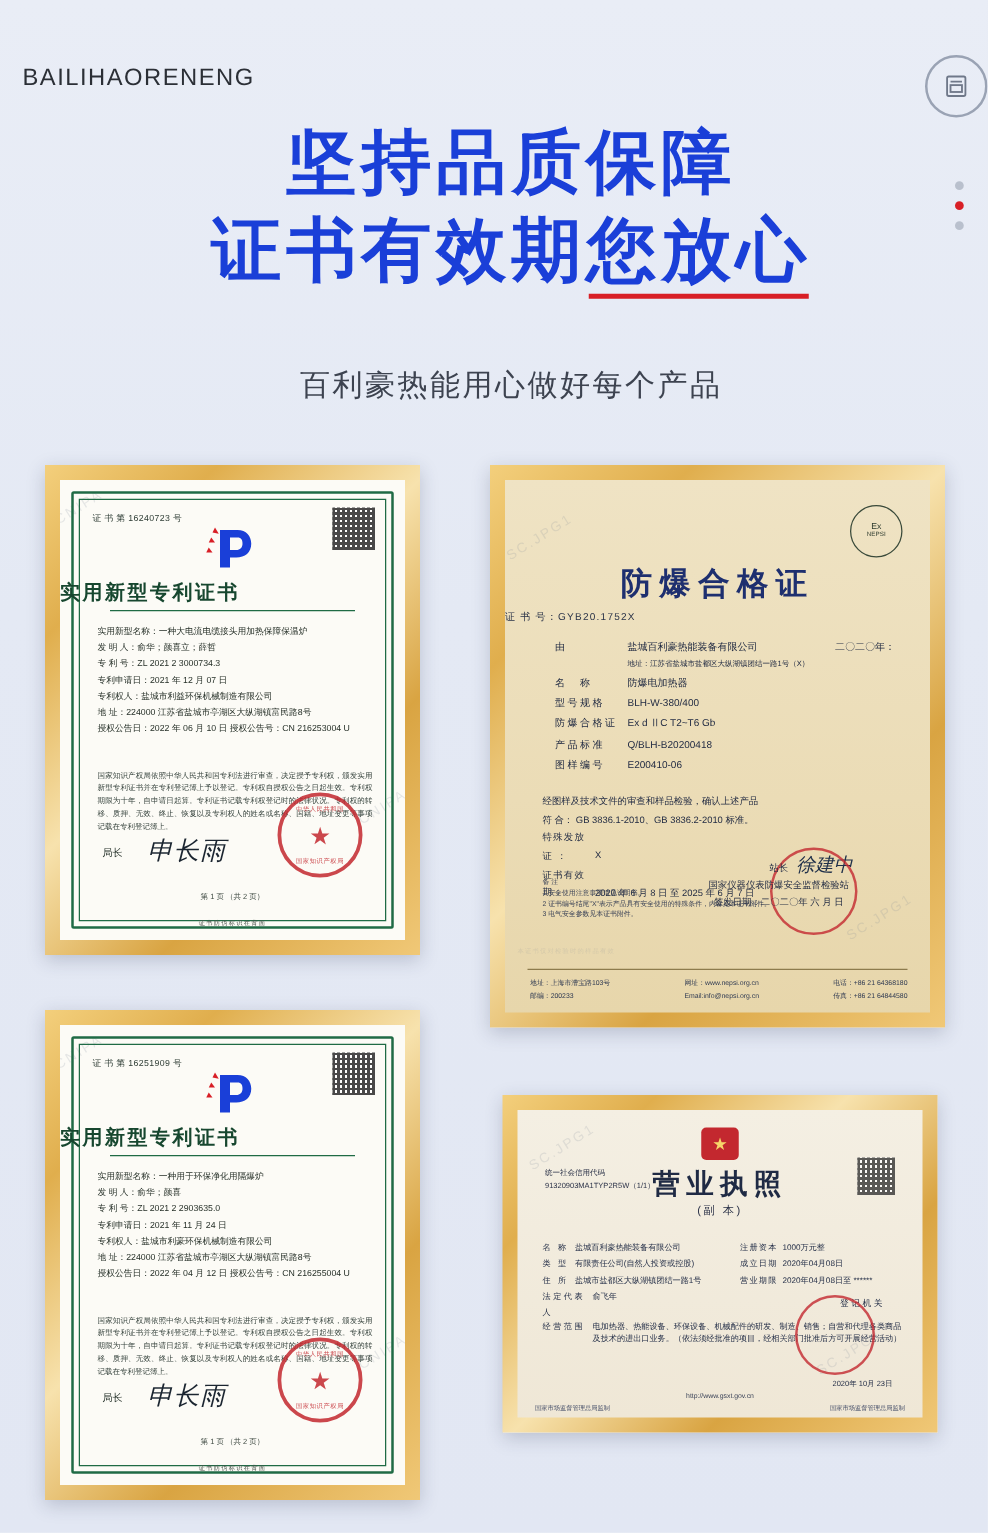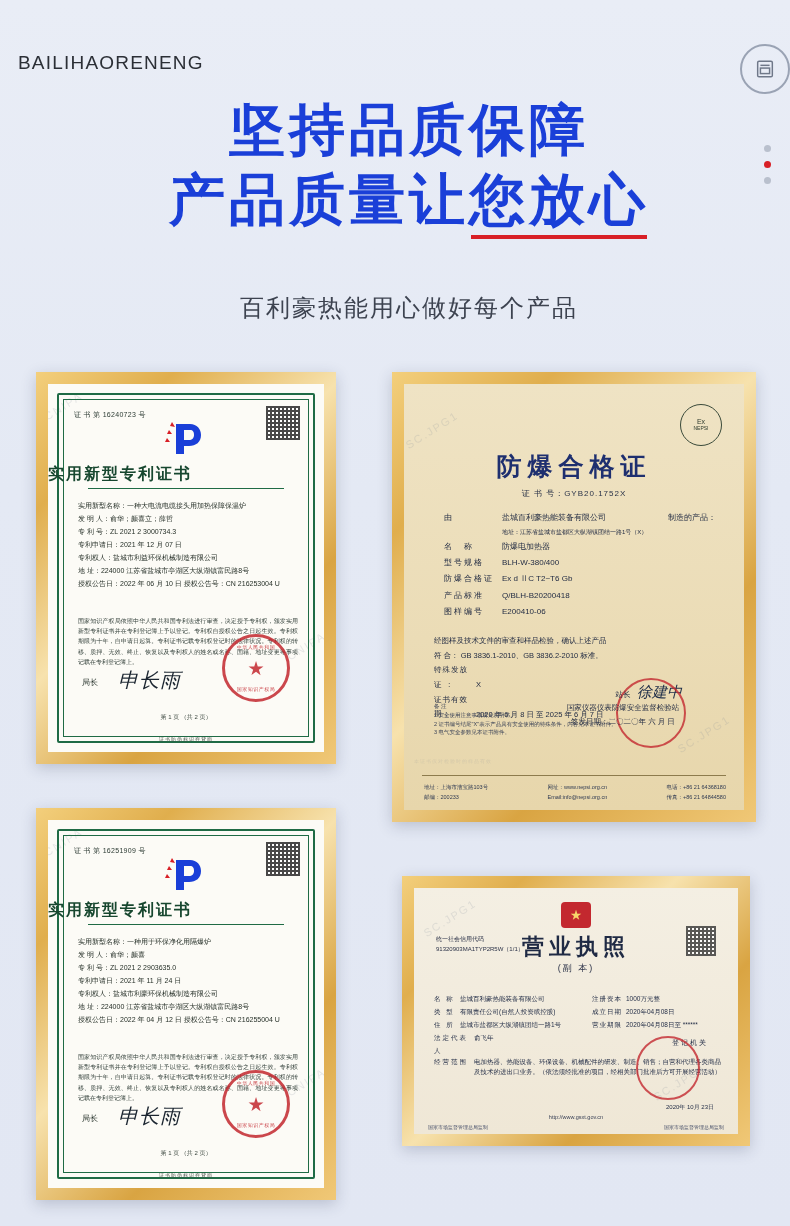--- a/index.html
+++ b/index.html
@@ -307,21 +307,20 @@
     text-align: center;
     font-size: 25px;
     font-weight: 700;
     color: #1e2f6f;
     letter-spacing: 6px;
   }
   .ex-sub {
     position: absolute;
     left: 0; right: 0;
     top: 104px;
-    text-align: center;
     font-size: 8px;
     color: #2a3348;
     letter-spacing: 1px;
   }
   .ex-fields {
     position: absolute;
     left: 40px;
     right: 28px;
     top: 126px;
     font-size: 8px;
@@ -534,21 +533,21 @@
   <div class="dots">
     <div class="dot"></div>
     <div class="dot active"></div>
     <div class="dot"></div>
   </div>
 
   <div class="headline">
     <h1>
       <span>坚持品质保障</span>
       <span class="line2">
-        <span>产品质量让</span><span class="underlined">您放心</span>
+        <span>证书有效期</span><span class="underlined">您放心</span>
       </span>
     </h1>
   </div>
   <div class="subhead">百利豪热能用心做好每个产品</div>
 
   <div class="cert frame-gold" style="left:36px; top:372px; width:300px; height:392px;">
     <div class="inner paper-white">
       <div class="wm" style="left:-6px; top:16px;">CNIPA</div>
       <div class="wm" style="right:-4px; bottom:100px;">CNIPA</div>
       <div class="pc-border"></div>
@@ -638,21 +637,21 @@
       </div>
 
       <div class="ex-title">防爆合格证</div>
       <div class="ex-sub">
         <span>证 书 号：</span><span>GYB20.1752X</span>
       </div>
 
       <div class="ex-fields">
         <div>
           <span class="lbl">由</span><span>盐城百利豪热能装备有限公司</span>
-          <span style="float:right">制造的产品：</span>
+          <span style="float:right">二〇二〇年：</span>
         </div>
         <div style="font-size:6px">
           <span class="lbl"></span><span>地址：江苏省盐城市盐都区大纵湖镇团结一路1号（X）</span>
         </div>
         <div><span class="lbl">名　称</span><span>防爆电加热器</span></div>
         <div><span class="lbl">型号规格</span><span>BLH-W-380/400</span></div>
         <div><span class="lbl">防爆合格证</span><span>Ex d ⅡC T2~T6 Gb</span></div>
         <div><span class="lbl">产品标准</span><span>Q/BLH-B20200418</span></div>
         <div><span class="lbl">图样编号</span><span>E200410-06</span></div>
       </div>

